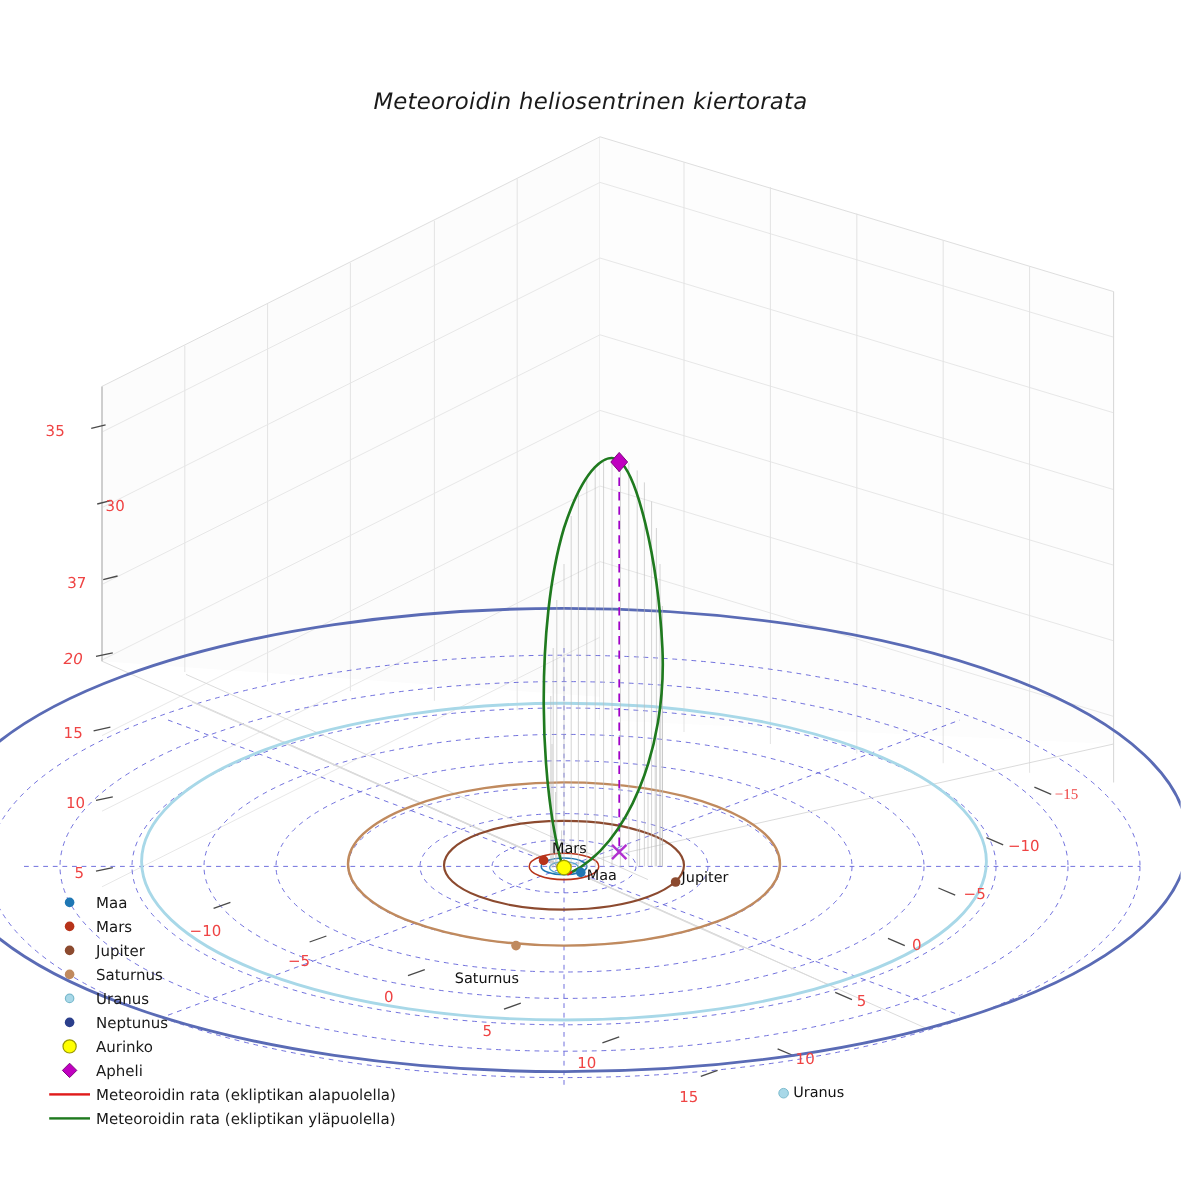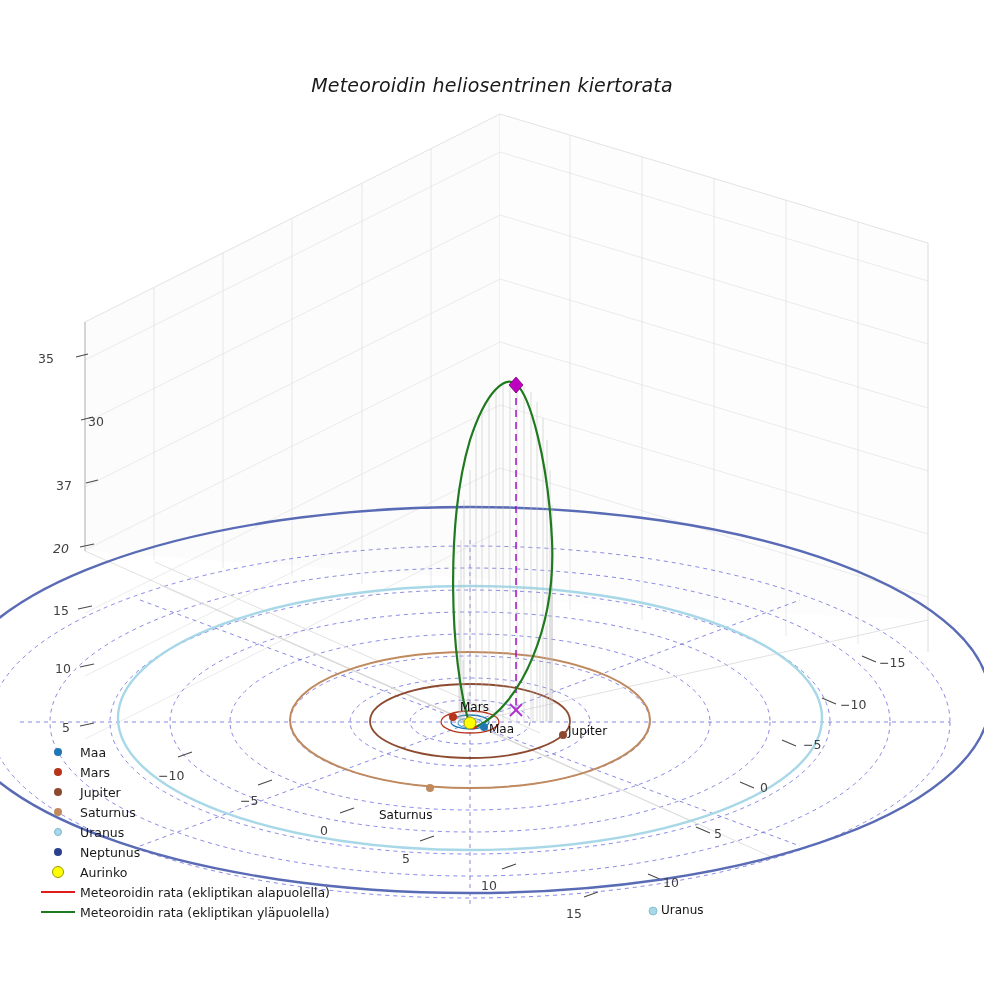--- a/index.html
+++ b/index.html
@@ -30,21 +30,21 @@
     position: absolute;
     top: 0;
     left: 0;
     width: 984px;
     height: 984px;
     overflow: visible;
   }
   .tick-label {
     position: absolute;
     font-size: 12.5px;
-    color: #404040;
+    color: #ef4444;
     white-space: nowrap;
   }
   .body-label {
     position: absolute;
     font-size: 12px;
     color: #111111;
     white-space: nowrap;
   }
   #legend {
     position: absolute;
@@ -269,21 +269,21 @@
   <div>
     <div class="tick-label" style="left:158px; top:768px;">−10</div>
     <div class="tick-label" style="left:240px; top:793px;">−5</div>
     <div class="tick-label" style="left:320px; top:823px;">0</div>
     <div class="tick-label" style="left:402px; top:851px;">5</div>
     <div class="tick-label" style="left:481px; top:878px;">10</div>
     <div class="tick-label" style="left:566px; top:906px;">15</div>
   </div>
 
   <div>
-    <div class="tick-label" style="left:879px; top:655px;">−15</div>
+    <div class="tick-label" style="left:879px; top:655px;font-family:Liberation Serif, serif;">−15</div>
     <div class="tick-label" style="left:840px; top:697px;">−10</div>
     <div class="tick-label" style="left:803px; top:737px;">−5</div>
     <div class="tick-label" style="left:760px; top:780px;">0</div>
     <div class="tick-label" style="left:714px; top:826px;">5</div>
     <div class="tick-label" style="left:663px; top:875px;">10</div>
   </div>
 
   <div>
     <div class="body-label" style="left:460px; top:700px;">Mars</div>
     <div class="body-label" style="left:489px; top:722px;">Maa</div>
@@ -330,20 +330,28 @@
       <span class="legend-text">Neptunus</span>
     </div>
     <div class="legend-row">
       <span class="legend-key">
         <span class="dot" style="width:12px;height:12px;background:#ffff00;border:1px solid #9a9a00;box-sizing:border-box;"></span>
       </span>
       <span class="legend-text">Aurinko</span>
     </div>
     <div class="legend-row">
       <span class="legend-key">
+        <svg width="14" height="14" viewBox="0 0 14 14">
+            <polygon points="7,1 13,7 7,13 1,7" fill="#c000c0" stroke="#7a007a" stroke-width="0.8"></polygon>
+          </svg>
+      </span>
+      <span class="legend-text">Apheli</span>
+    </div>
+    <div class="legend-row">
+      <span class="legend-key">
         <span class="line-key" style="border-top-color:#e01b1b;"></span>
       </span>
       <span class="legend-text">Meteoroidin rata (ekliptikan alapuolella)</span>
     </div>
     <div class="legend-row">
       <span class="legend-key">
         <span class="line-key" style="border-top-color:#1f7a1f;"></span>
       </span>
       <span class="legend-text">Meteoroidin rata (ekliptikan yläpuolella)</span>
     </div>

